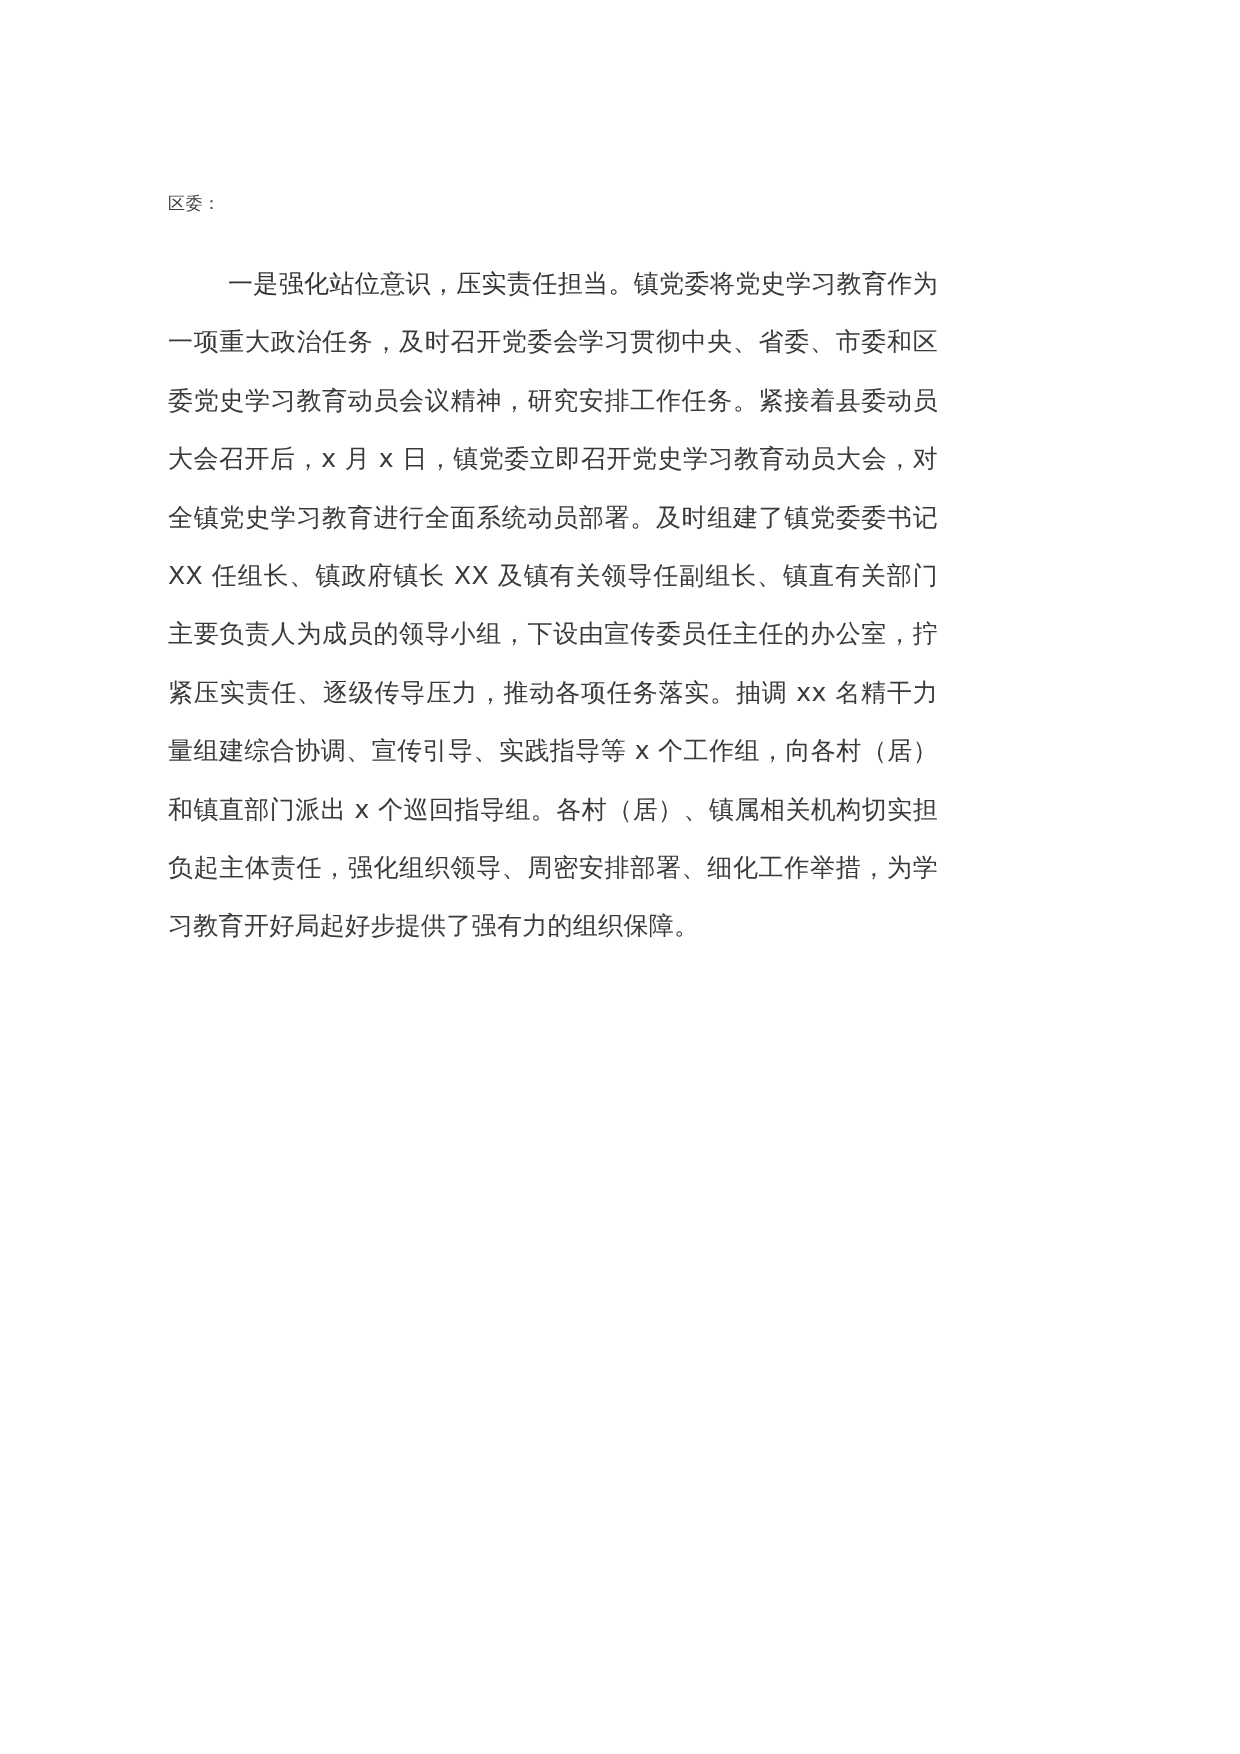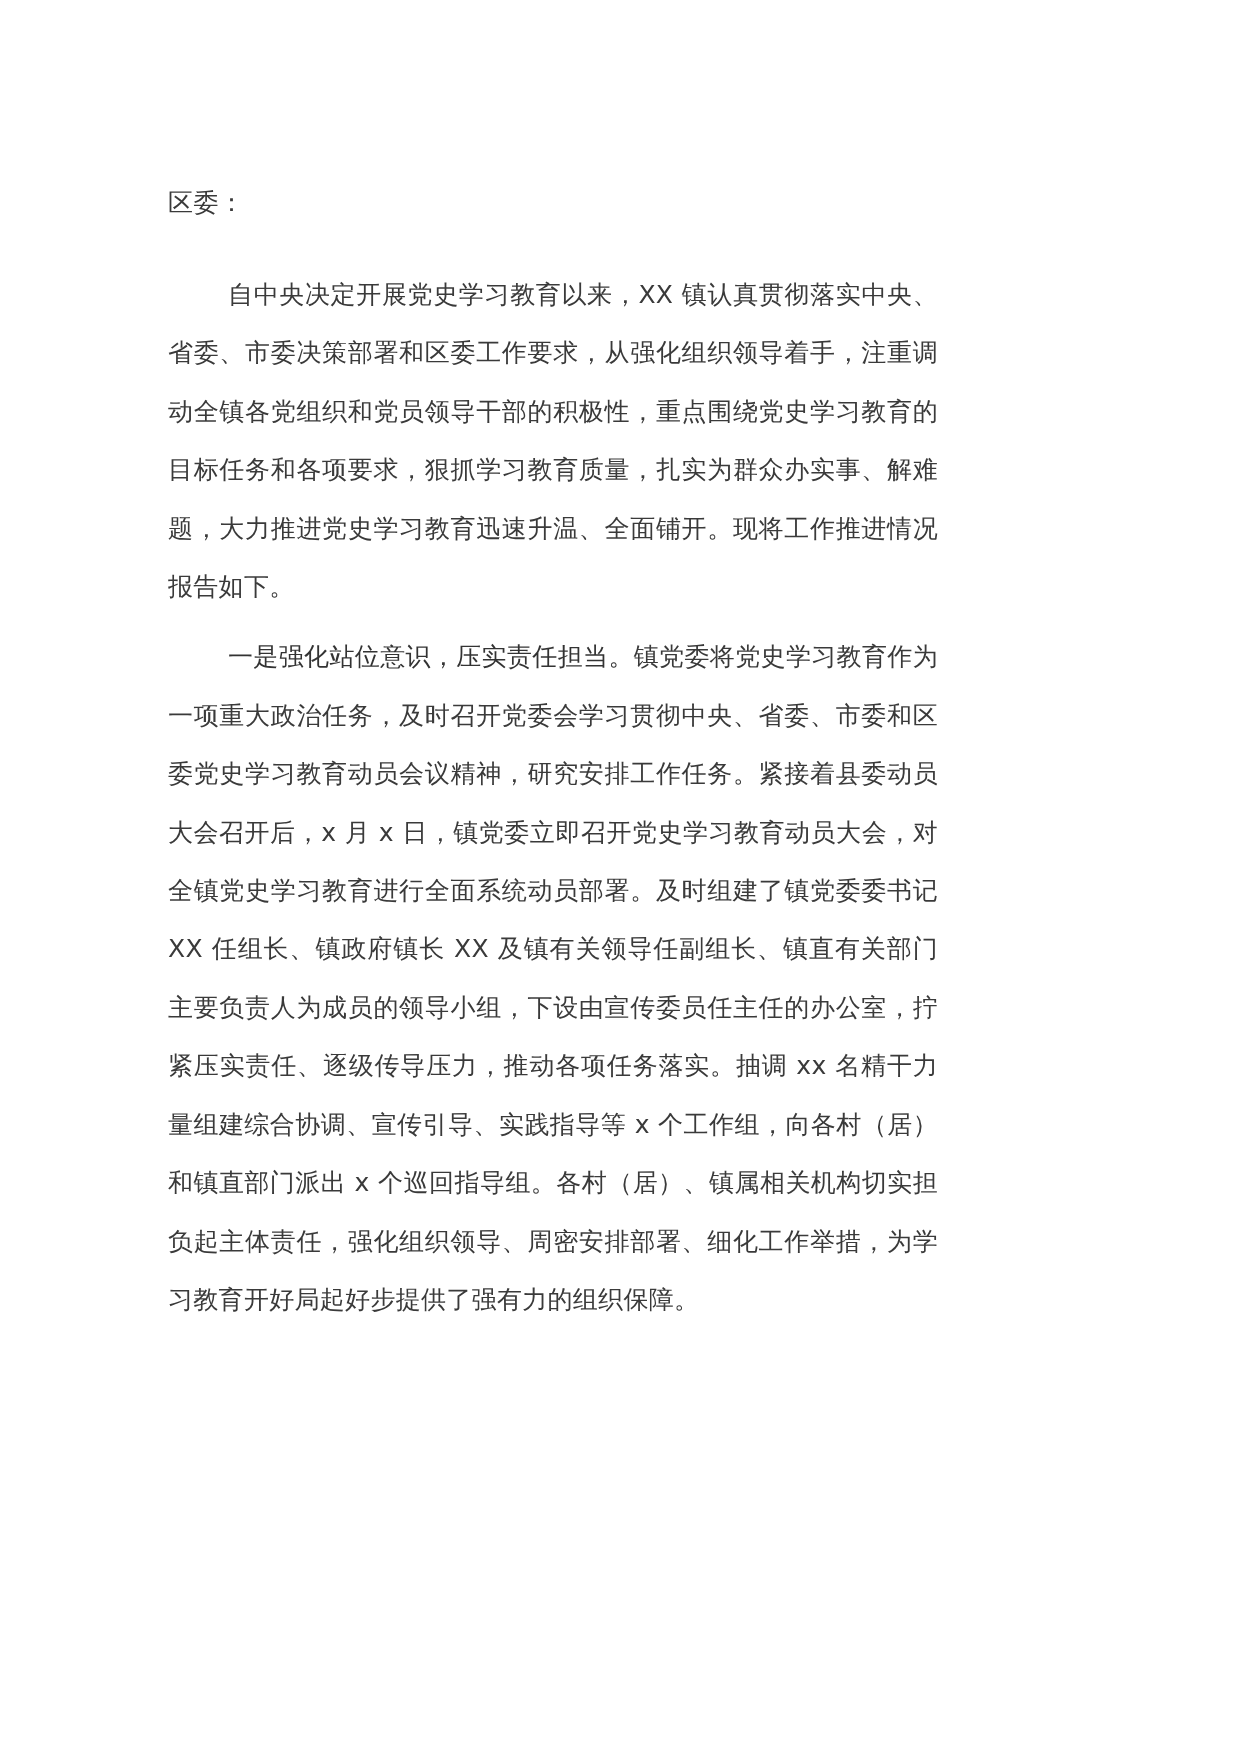--- a/index.html
+++ b/index.html
@@ -15,23 +15,23 @@
     font-family: "DejaVu Sans", "Liberation Sans", sans-serif;
     color: #3a3a3a;
   }
   .page {
     position: absolute;
     left: 168px;
     top: 185px;
     width: 770px;
   }
   .salutation {
-    font-size: 25px;
+    font-size: 17px;
     line-height: 36px;
-    margin: 0 0 45px 0;
+    margin: 0 0 34px 0;
     letter-spacing: 0.5px;
   }
   .para {
     font-size: 25px;
     line-height: 58.4px;
     margin: 0 0 12px 0;
     text-indent: 60px;
     text-align: justify;
     text-justify: inter-character;
     letter-spacing: 0.3px;
@@ -40,20 +40,17 @@
     font-weight: normal;
     color: #333333;
   }
 </style>
 </head>
 <body>
 
 <div class="page">
   <p class="salutation">区委：</p>
 
-  <p class="para">
-    <span class="lead"></span><span>自中央决定开展党史学习教育以来，XX 镇认真贯彻落实中央、省委、市委决策部署和区委工作要求，从强化组织领导着手，注重调动全镇各党组织和党员领导干部的积极性，重点围绕党史学习教育的目标任务和各项要求，狠抓学习教育质量，扎实为群众办实事、解难题，大力推进党史学习教育迅速升温、全面铺开。现将工作推进情况报告如下。</span>
-  </p>
 
   <p class="para">
     <span class="lead">一是强化站位意识，压实责任担当。</span><span>镇党委将党史学习教育作为一项重大政治任务，及时召开党委会学习贯彻中央、省委、市委和区委党史学习教育动员会议精神，研究安排工作任务。紧接着县委动员大会召开后，x 月 x 日，镇党委立即召开党史学习教育动员大会，对全镇党史学习教育进行全面系统动员部署。及时组建了镇党委委书记 XX 任组长、镇政府镇长 XX 及镇有关领导任副组长、镇直有关部门主要负责人为成员的领导小组，下设由宣传委员任主任的办公室，拧紧压实责任、逐级传导压力，推动各项任务落实。抽调 xx 名精干力量组建综合协调、宣传引导、实践指导等 x 个工作组，向各村（居）和镇直部门派出 x 个巡回指导组。各村（居）、镇属相关机构切实担负起主体责任，强化组织领导、周密安排部署、细化工作举措，为学习教育开好局起好步提供了强有力的组织保障。</span>
   </p>
 </div>
 
 </body></html>

